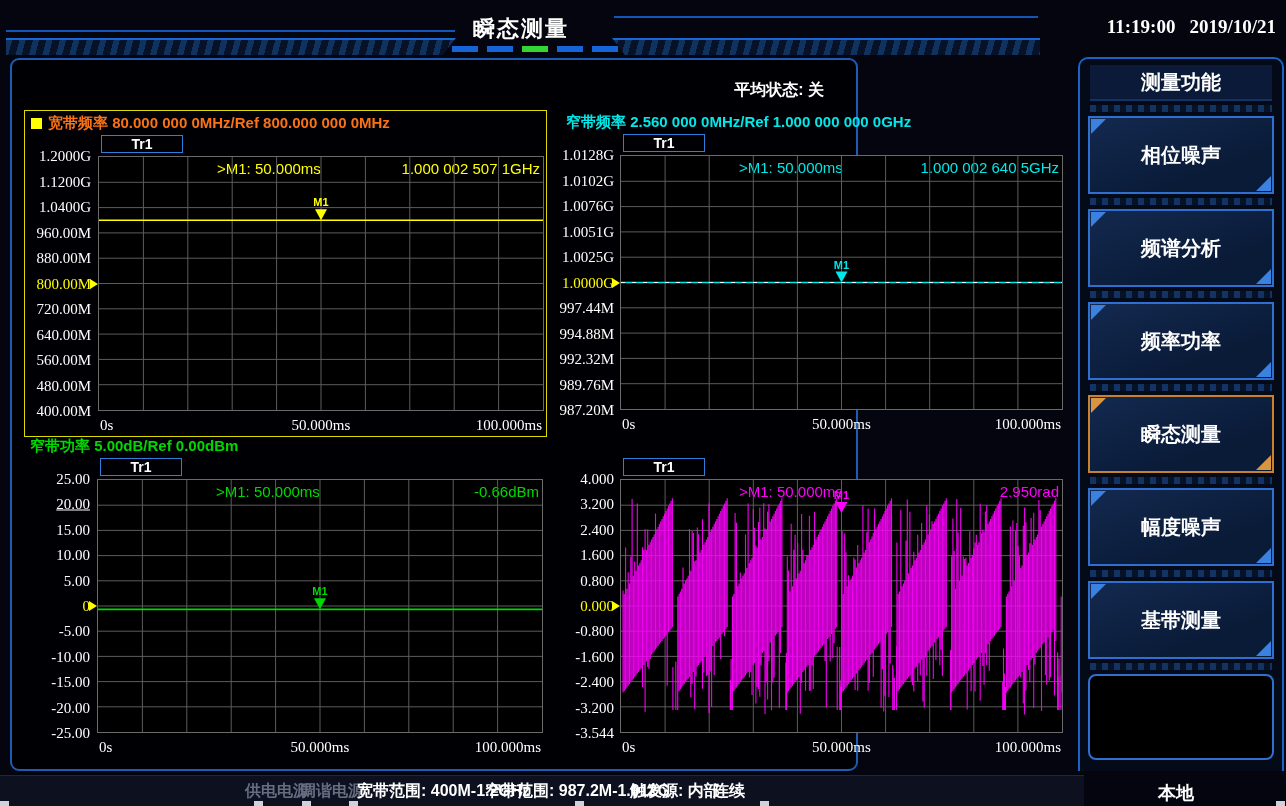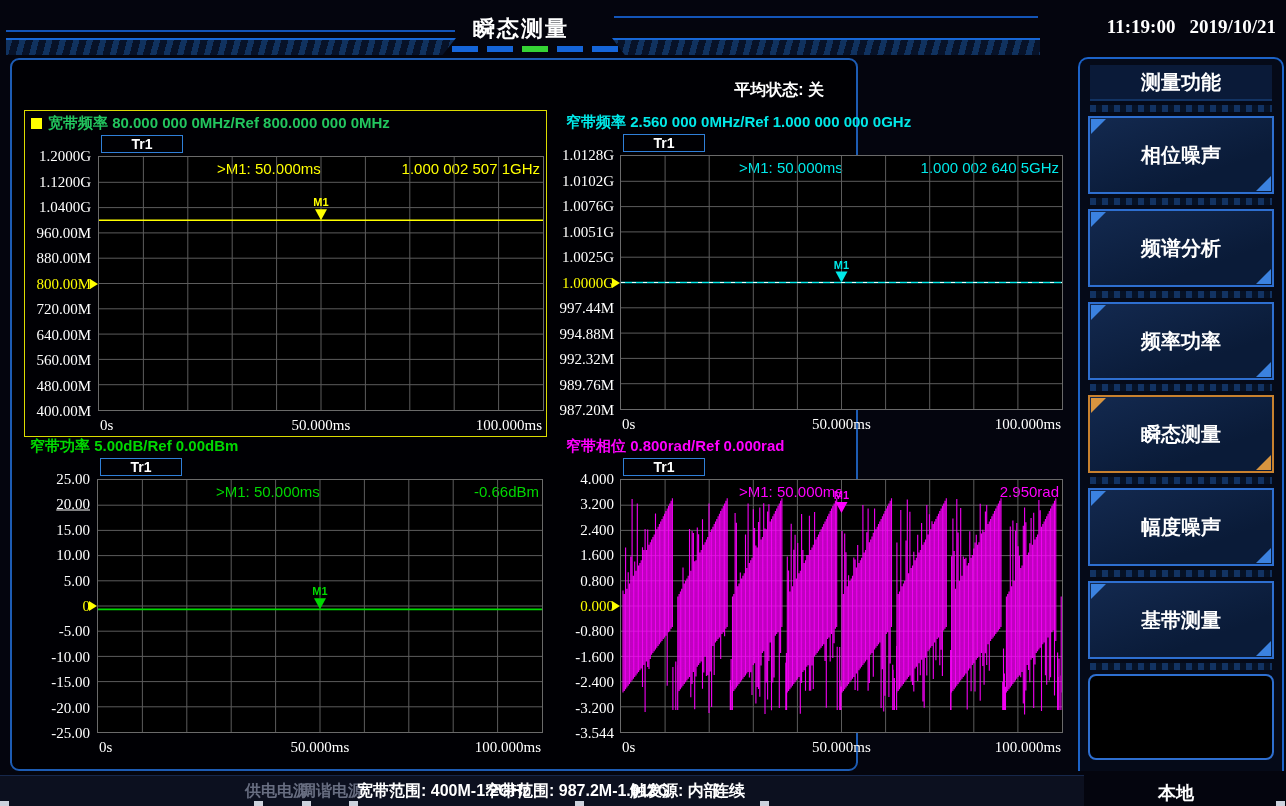--- a/index.html
+++ b/index.html
@@ -112,21 +112,21 @@
       <span class="dash"></span>
       <span class="dash"></span>
     </div>
     <div class="clock"><b>11:19:00</b><span>2019/10/21</span></div>
   </div>
 
   <div class="main-panel">
     <div class="avg-status">平均状态: 关</div>
 
     <div class="chart chart-tl">
-      <div class="chart-title" style="color: #22c55e;"><span class="sq"></span><span>宽带频率 80.000 000 0MHz/Ref 800.000 000 0MHz</span></div>
+      <div class="chart-title" style="color: #f97316;"><span class="sq"></span><span>宽带频率 80.000 000 0MHz/Ref 800.000 000 0MHz</span></div>
       <button class="tr1-box">Tr1</button>
       <div class="yaxis">
           <div class="ytick" style="top: 0%;">1.2000G</div>
           <div class="ytick" style="top: 10%;">1.1200G</div>
           <div class="ytick" style="top: 20%;">1.0400G</div>
           <div class="ytick" style="top: 30%;">960.00M</div>
           <div class="ytick" style="top: 40%;">880.00M</div>
           <div class="ytick ref" style="top: 50%;">800.00M</div>
           <div class="ytick" style="top: 60%;">720.00M</div>
           <div class="ytick" style="top: 70%;">640.00M</div>
@@ -266,21 +266,20 @@
         </div>
       <div class="xaxis">
         <span class="x0">0s</span>
         <span class="x1">50.000ms</span>
         <span class="x2">100.000ms</span>
       </div>
     <div class="refarrow" style="left: 65px; top: 167px;"></div>
       </div>
 
     <div class="chart chart-br">
-      <div class="chart-title" style="color: rgb(255, 0, 255);"><span>窄带相位 0.800rad/Ref 0.000rad</span></div>
       <button class="tr1-box">Tr1</button>
       <div class="yaxis">
           <div class="ytick" style="top: 0%;">4.000</div>
           <div class="ytick" style="top: 10%;">3.200</div>
           <div class="ytick" style="top: 20%;">2.400</div>
           <div class="ytick" style="top: 30%; text-align: center;">1.600</div>
           <div class="ytick" style="top: 40%;">0.800</div>
           <div class="ytick ref" style="top: 50%;">0.000</div>
           <div class="ytick" style="top: 60%;">-0.800</div>
           <div class="ytick" style="top: 70%;">-1.600</div>

